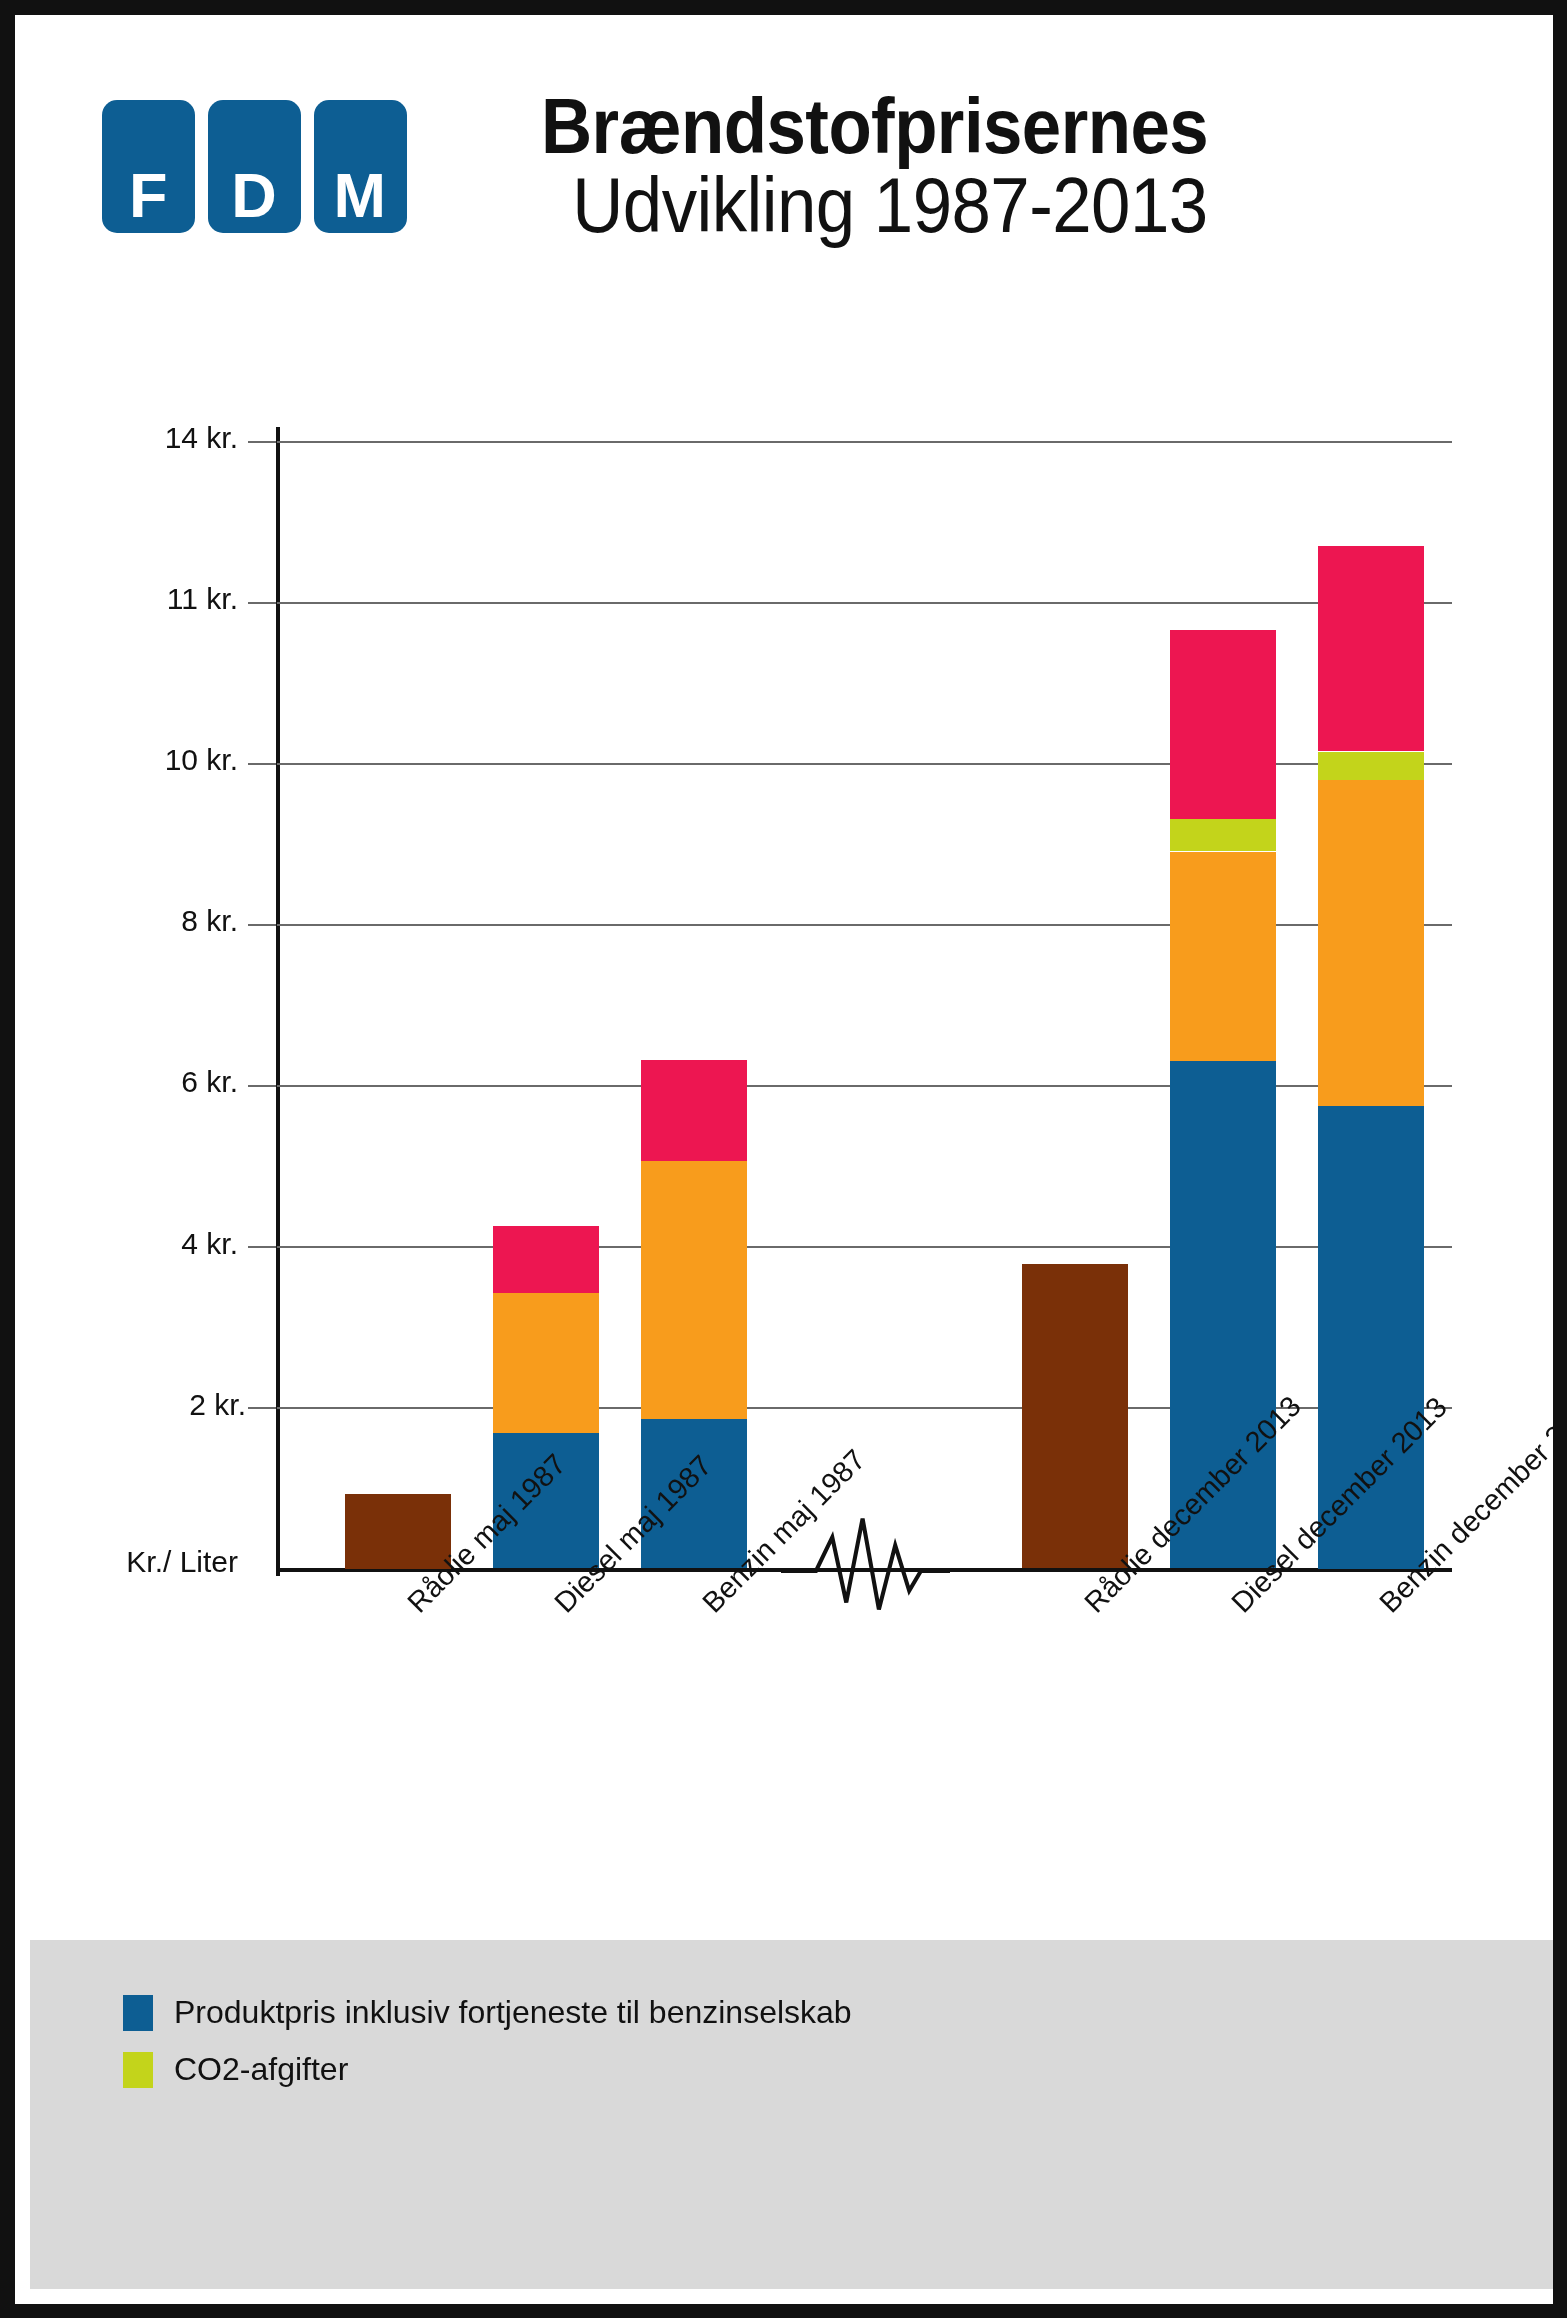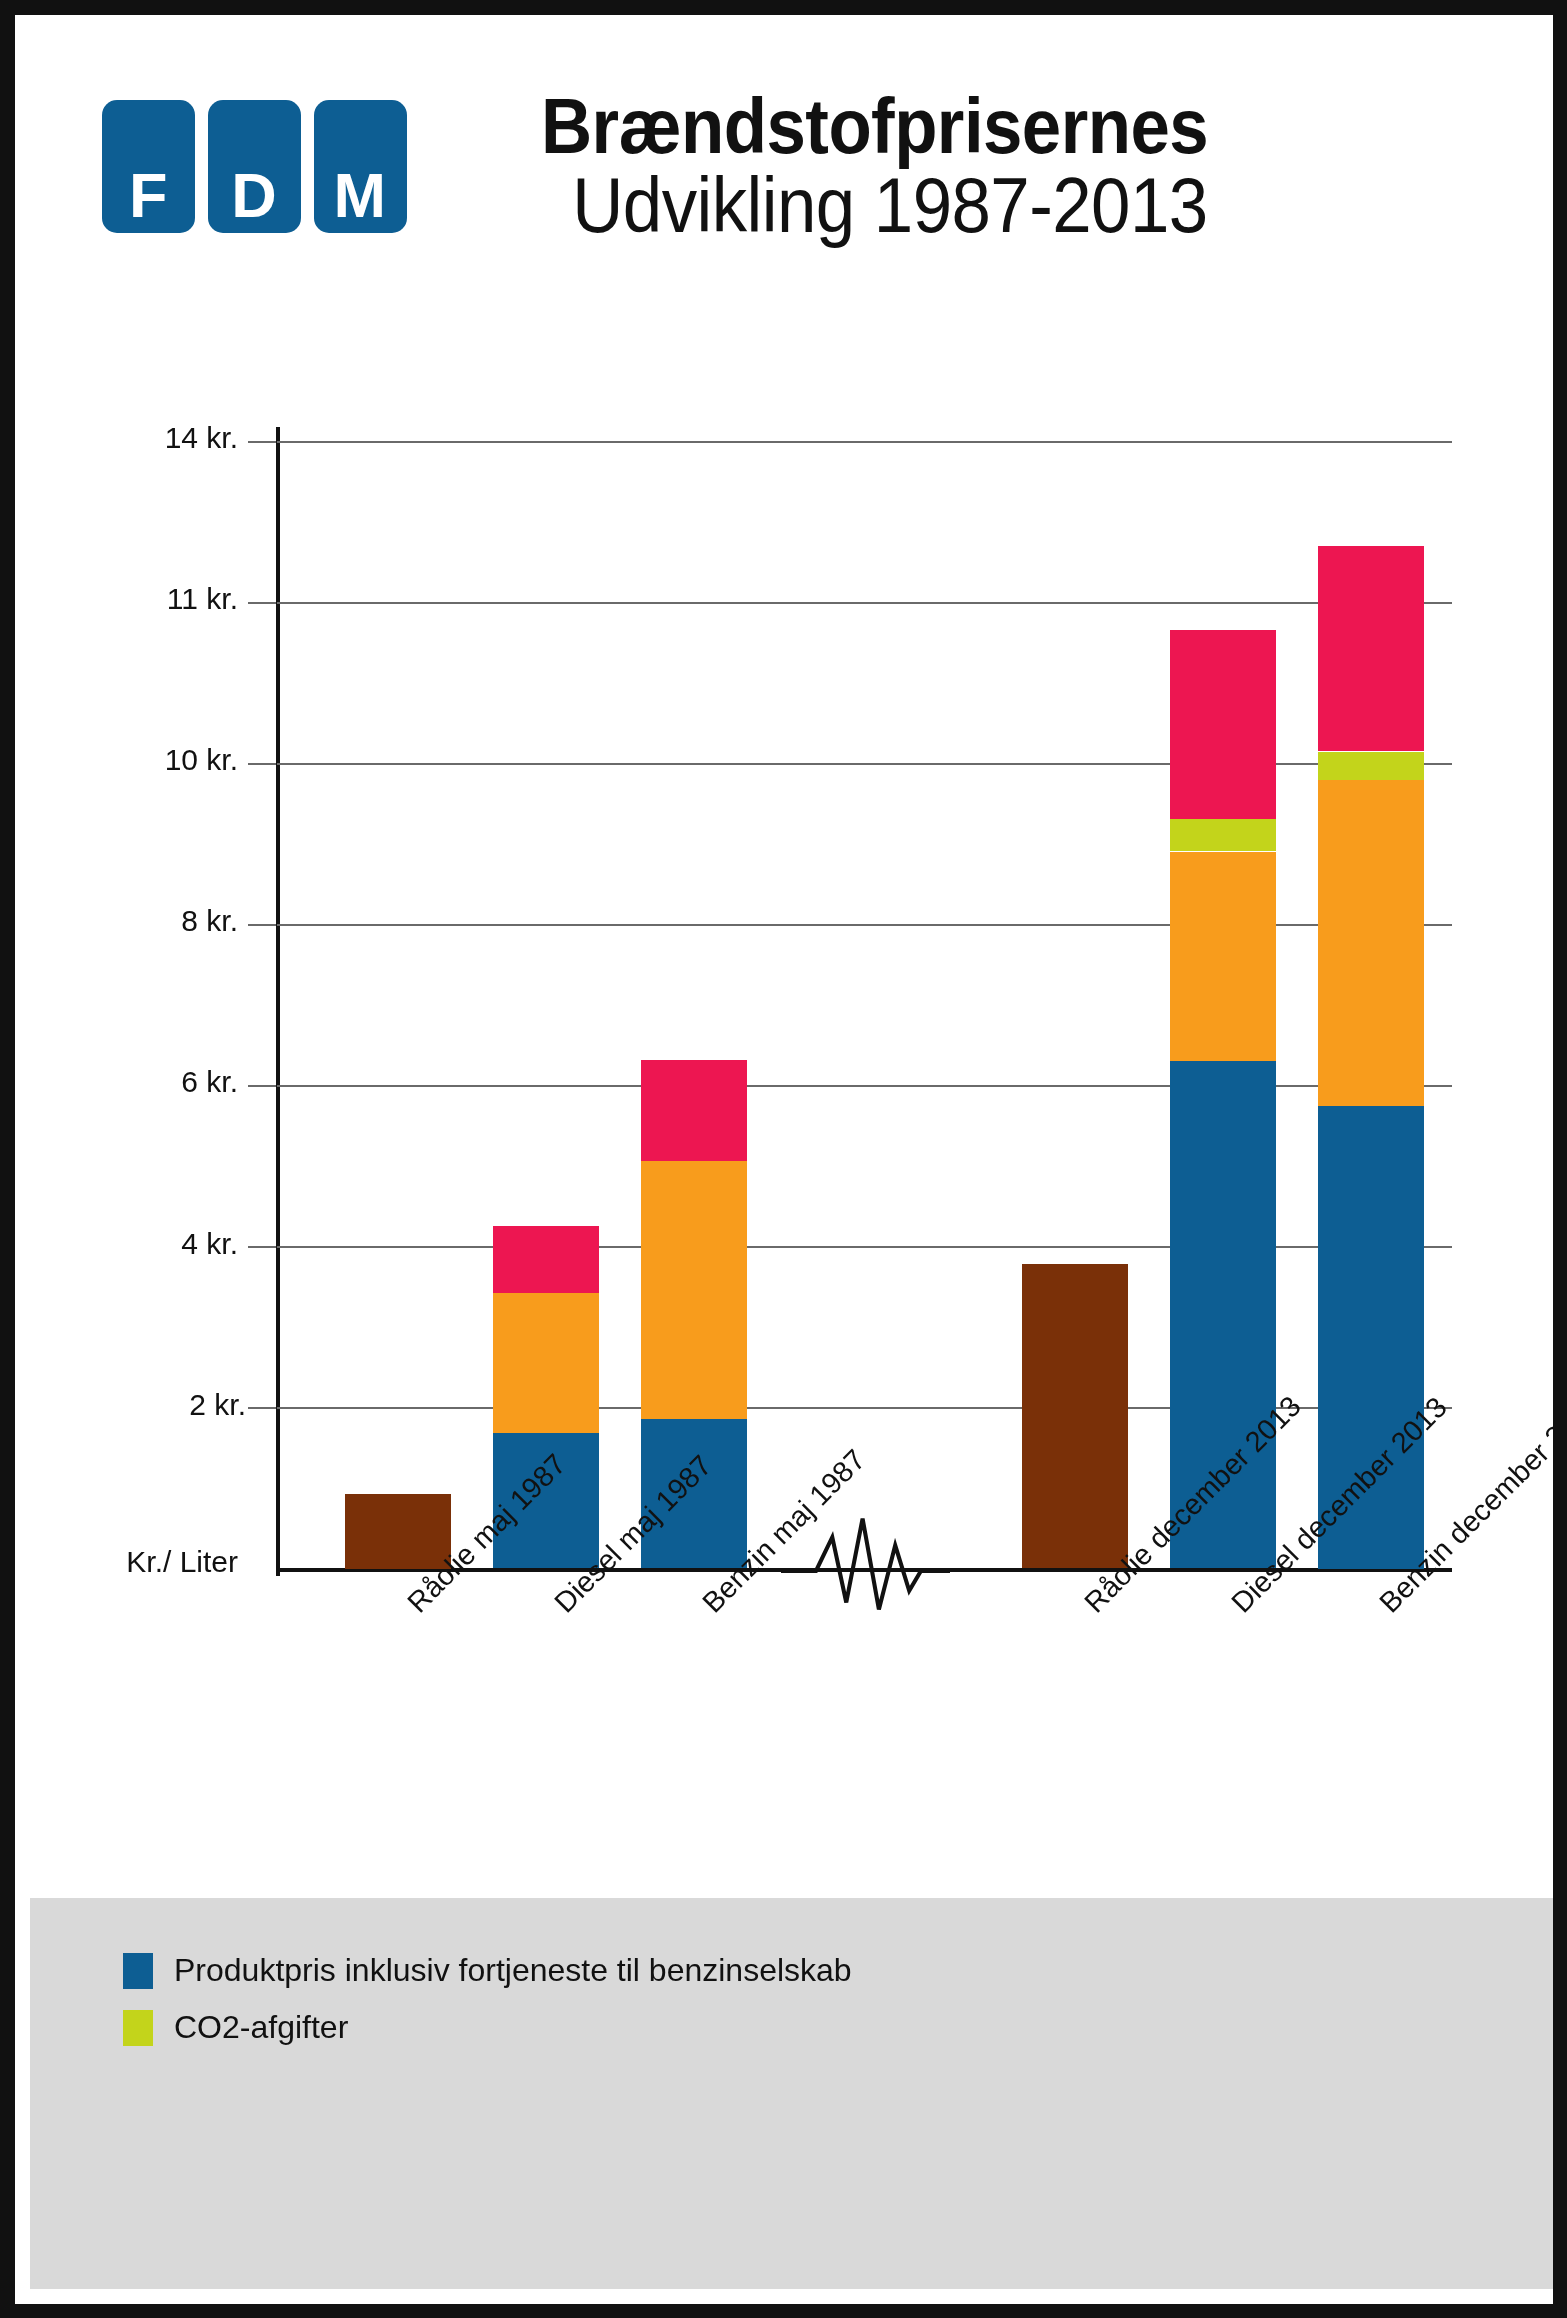--- a/index.html
+++ b/index.html
@@ -94,21 +94,21 @@
   }
 
   #axis-break {
     position: absolute; left: 766px; top: 1198px;
     width: 169px; height: 105px;
   }
 
   
   #legend {
     position: absolute; left: 15px; bottom: 15px;
-    width: 1538px; height: 391px;
+    width: 1538px; height: 349px;
     background: #d9d9d9;
     padding: 44px 0 0 93px;
   }
   .legend-row { display: flex; align-items: center; height: 57px; }
   .legend-swatch {
     width: 30px; height: 36px; flex: none; margin-right: 21px;
   }
   .legend-label { font-size: 32px; color: #111111; white-space: nowrap; }
 </style>
 </head>

